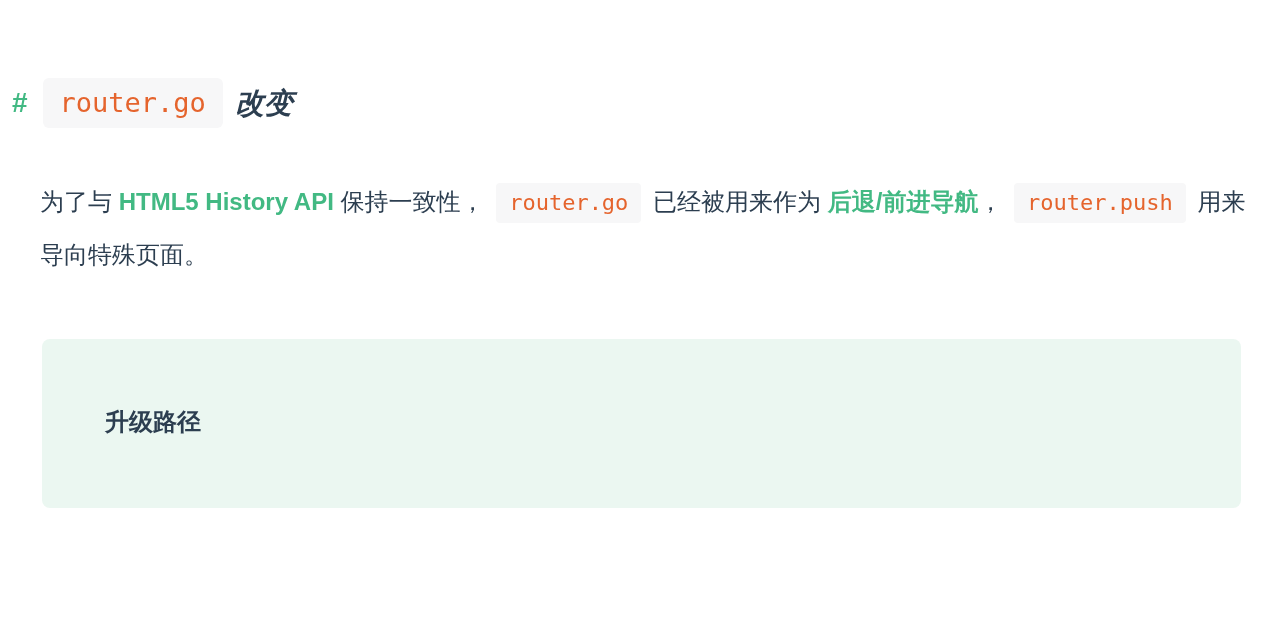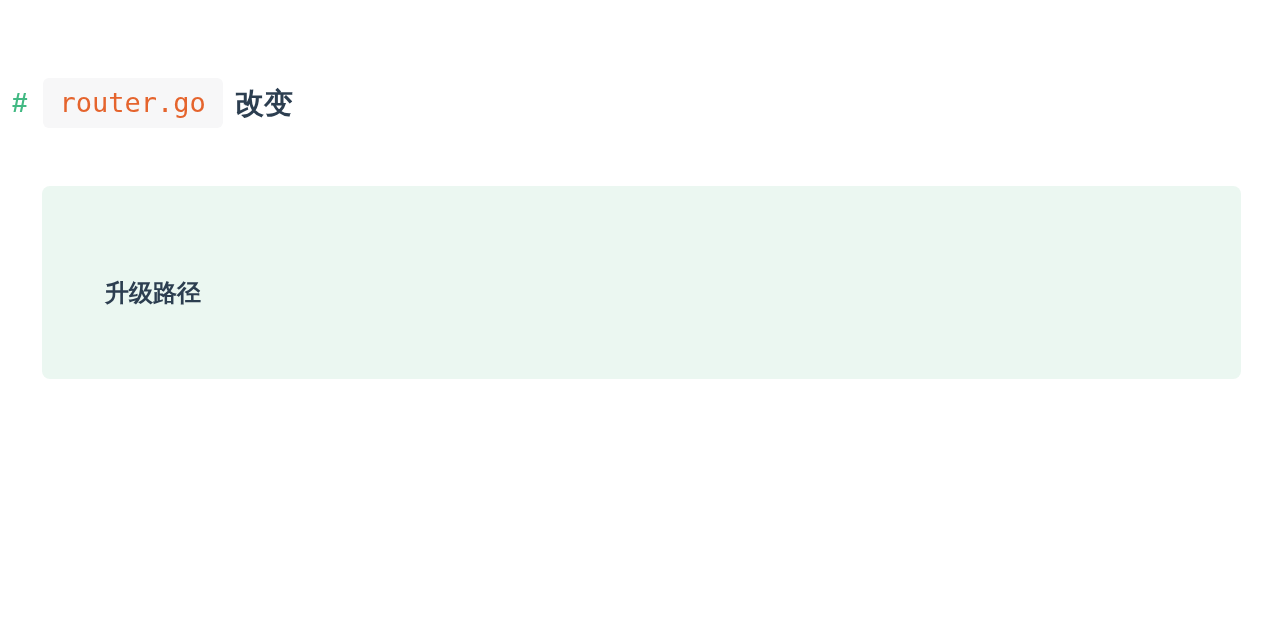--- a/index.html
+++ b/index.html
@@ -42,20 +42,21 @@
     font-weight: 400;
     color: #e5642d;
     background: #f7f7f8;
     padding: 11px 17px 12px;
     border-radius: 6px;
     margin-left: 15px;
   }
   .heading-text {
     margin-left: 12px;
     font-weight: 700;
+    font-style: italic;
   }
   
   .para {
     margin: 48px 42px 0 40px;
     font-size: 24px;
     line-height: 52px;
   }
   .link {
     color: #42b983;
     font-weight: 600;
@@ -69,21 +70,21 @@
     padding: 7px 13px 8px;
     border-radius: 4px;
     margin: 0 5px;
     white-space: nowrap;
   }
   
   .tip {
     margin: 58px 47px 0 42px;
     background: #ebf7f1;
     border-radius: 8px;
-    padding: 90px 63px 69px;
+    padding: 66px 63px 69px;
   }
   .tip .inline-code {
     background: #f7f8f8;
   }
   .tip-title {
     margin: 0;
     font-size: 24px;
     font-weight: 700;
     line-height: 34px;
     color: #2c3e50;
@@ -98,18 +99,19 @@
 <body>
 
 <div class="page">
 
   <h2 class="heading">
     <a class="anchor" href="#">#</a>
     <code class="heading-code">router.go</code>
     <span class="heading-text">改变</span>
   </h2>
 
+  <p class="para"><span>为了与 </span><a class="link" href="#">HTML5 History API</a><span> 保持一致性， </span><code class="inline-code">router.go</code><span> 已经被用来作为 </span><a class="link" href="#">后退/前进导航</a><span>， </span><code class="inline-code">router.push</code><span> 用来导向特殊页面。</span></p>
 
   <div class="tip">
     <p class="tip-title">升级路径</p>
   </div>
 
 </div>
 
 </body></html>

